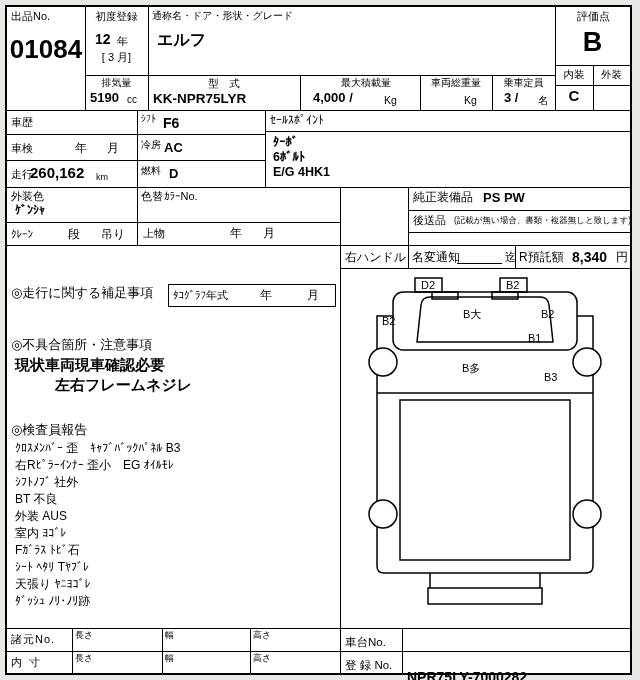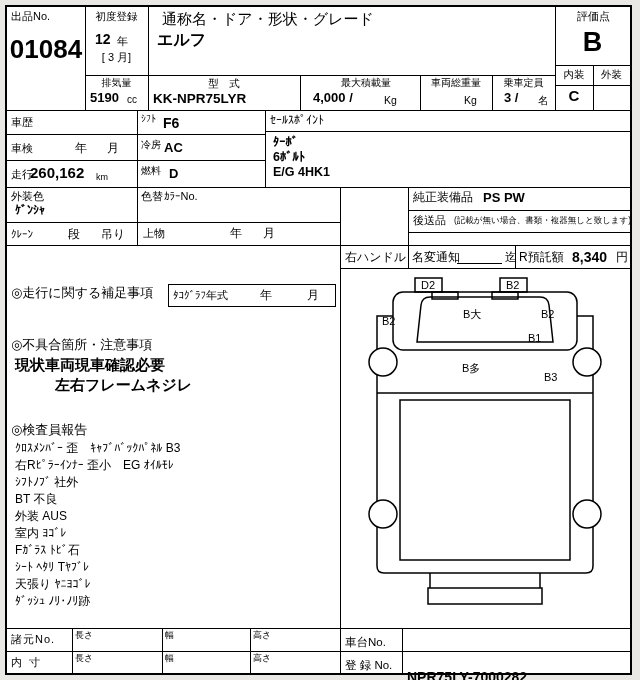--- a/index.html
+++ b/index.html
@@ -63,21 +63,21 @@
   <div class="vl" style="left:395px;top:621px;height:47px;"></div>
 
   <div class="t" style="left:4px;top:3px;font-size:11px;">出品No.</div>
   <div class="t b c" style="left:0;top:28px;width:78px;font-size:26px;">01084</div>
 
   <div class="t c" style="left:78px;top:3px;width:63px;font-size:10.5px;">初度登録</div>
   <div class="t b" style="left:88px;top:24px;font-size:14px;">12</div>
   <div class="t" style="left:110px;top:28px;font-size:11px;">年</div>
   <div class="t c" style="left:78px;top:44px;width:63px;font-size:11px;">[ 3 月]</div>
 
-  <div class="t" style="left:145px;top:3px;font-size:15px;margin-left:10px;">通称名・ドア・形状・グレード</div>
+  <div class="t" style="left:145px;top:3px;font-size:10px;">通称名・ドア・形状・グレード</div>
   <div class="t b" style="left:150px;top:24px;font-size:16px;">エルフ</div>
 
   <div class="t c" style="left:548px;top:3px;width:77px;font-size:11px;">評価点</div>
   <div class="t b c" style="left:548px;top:20px;width:75px;font-size:27px;">B</div>
   <div class="t c" style="left:548px;top:61px;width:38px;font-size:10.5px;">内装</div>
   <div class="t c" style="left:586px;top:61px;width:37px;font-size:10.5px;">外装</div>
   <div class="t b c" style="left:548px;top:80px;width:38px;font-size:15px;">C</div>
 
   <div class="t c" style="left:78px;top:70px;width:63px;font-size:10px;">排気量</div>
   <div class="t b" style="left:83px;top:84px;font-size:13px;">5190</div>

